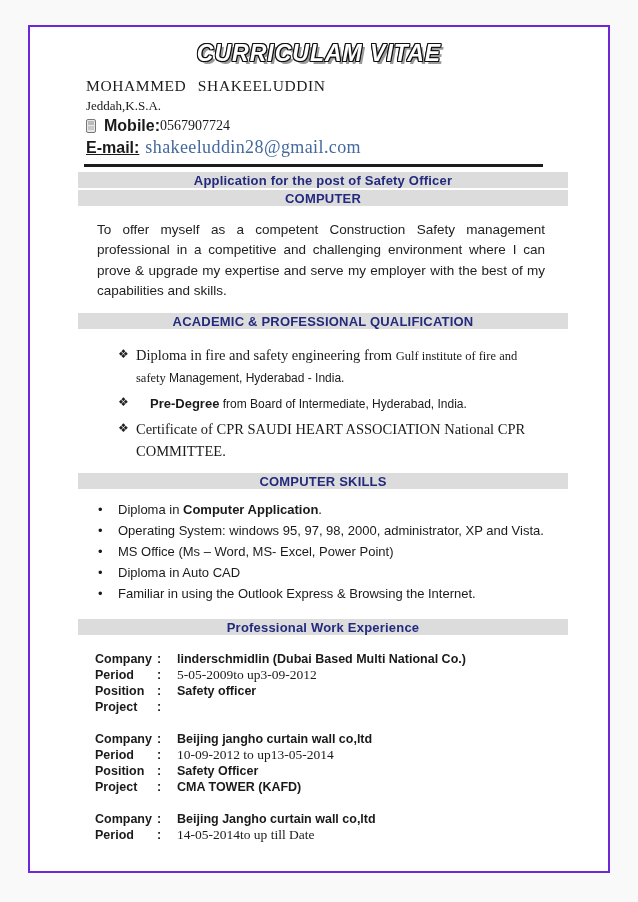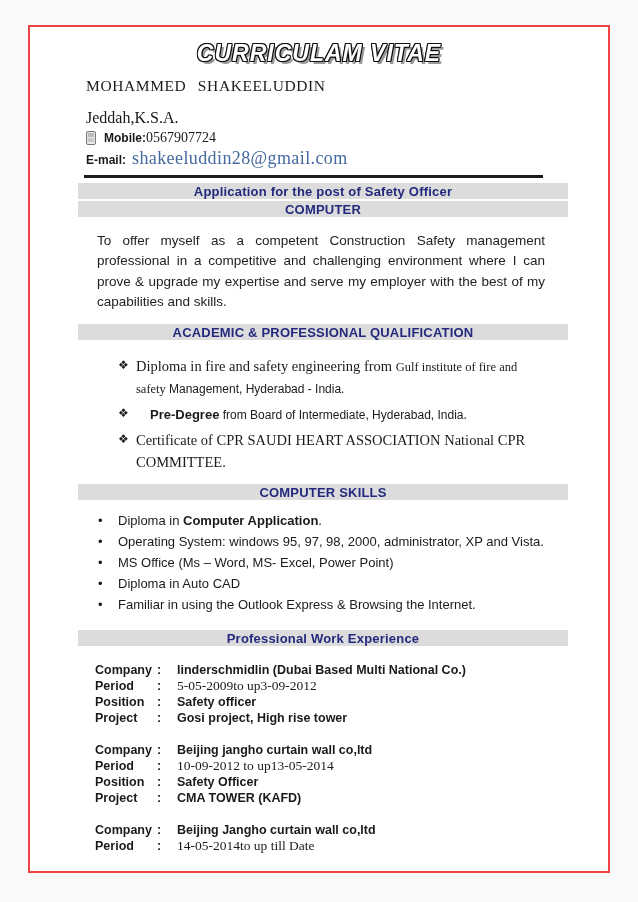--- a/index.html
+++ b/index.html
@@ -1,42 +1,42 @@
 <!DOCTYPE html>
 <html><head>
 <meta charset="utf-8">
 <style>
   * { margin:0; padding:0; box-sizing:border-box; }
   html,body { width:638px; height:902px; background:#f9f9f9; font-family:"Liberation Sans", sans-serif; }
   .page {
     position:relative; margin:25px 0 0 28px; width:582px; height:848px;
-    border:2px solid #ef4444; background:#ffffff; overflow:hidden;
+    border:2px solid #6d28d9; background:#ffffff; overflow:hidden;
   }
   
   .title-wrap { text-align:center; margin-top:13px; }
   .cv-title {
     display:inline-block;
     font-family:"Liberation Sans", sans-serif;
     font-style:italic; font-weight:bold; font-size:23px; letter-spacing:1px;
     color:#ffffff;
     text-shadow:
       -1px -1px 0 #111, 1px -1px 0 #111, -1px 1px 0 #111, 1px 1px 0 #111,
       -1px 0 0 #111, 1px 0 0 #111, 0 -1px 0 #111, 0 1px 0 #111,
       3px 3px 0 #9a9a9a;
   }
   
   .header-block { margin:10px 0 0 56px; color:#1a1a1a; }
   .name { font-family:"Liberation Serif", serif; font-size:15.5px; letter-spacing:.6px; word-spacing:7px; }
-  .loc  { font-family:"Liberation Serif", serif; font-size:16px; margin-top:14px; }
+  .loc  { font-family:"Liberation Serif", serif; font-size:13px; margin-top:3px; }
   .mobile-line { margin-top:3px; display:flex; align-items:center; }
   .mobile-line .icon { width:10px; margin-right:8px; display:inline-flex; }
-  .mobile-label { font-size:12px; font-weight:600; }
+  .mobile-label { font-size:16px; font-weight:600; }
   .mobile-number { font-family:"Liberation Serif", serif; font-size:14px; }
   .email-line { margin-top:2px; display:flex; align-items:baseline; }
-  .email-label { font-size:12px; font-weight:600; }
+  .email-label { font-size:16px; font-weight:600;text-decoration:underline; }
   .email-address { font-family:"Liberation Serif", serif; font-size:18px; color:#44699e; margin-left:6px; letter-spacing:.4px; }
   .rule { height:3px; background:#1c1c1c; margin:6px 0 0 54px; width:459px; }
   
   .bar {
     margin:0 40px 0 48px; height:16px; background:#dcdcdc;
     display:flex; align-items:center; justify-content:center;
     color:#232a7d; font-weight:bold; font-size:13px; letter-spacing:.2px;
   }
   .bar.mt5  { margin-top:5px; }
   .bar.mt2  { margin-top:2px; }
@@ -175,21 +175,20 @@
           <span class="jvalue serif">5-05-2009to up3-09-2012</span>
       </div>
       <div class="jrow">
         <span class="jlabel">Position</span>
           <span class="jcolon">:</span>
           <span class="jvalue">Safety officer</span>
       </div>
       <div class="jrow">
         <span class="jlabel">Project</span>
           <span class="jcolon">:</span>
-          <span class="jvalue">Gosi project, High rise tower</span>
       </div>
     </div>
 
     <div class="job">
       <div class="jrow">
         <span class="jlabel">Company</span>
           <span class="jcolon">:</span>
           <span class="jvalue">Beijing jangho curtain wall co,ltd</span>
       </div>
       <div class="jrow">

